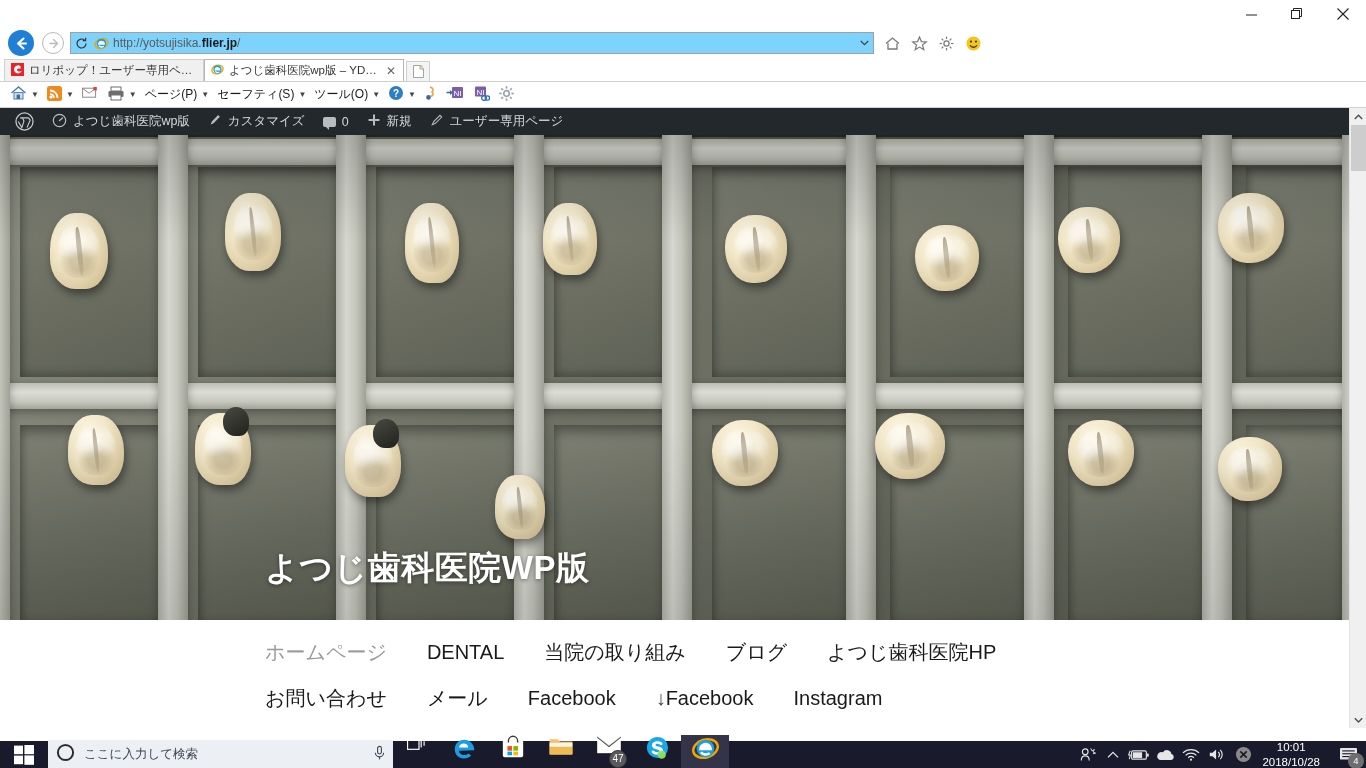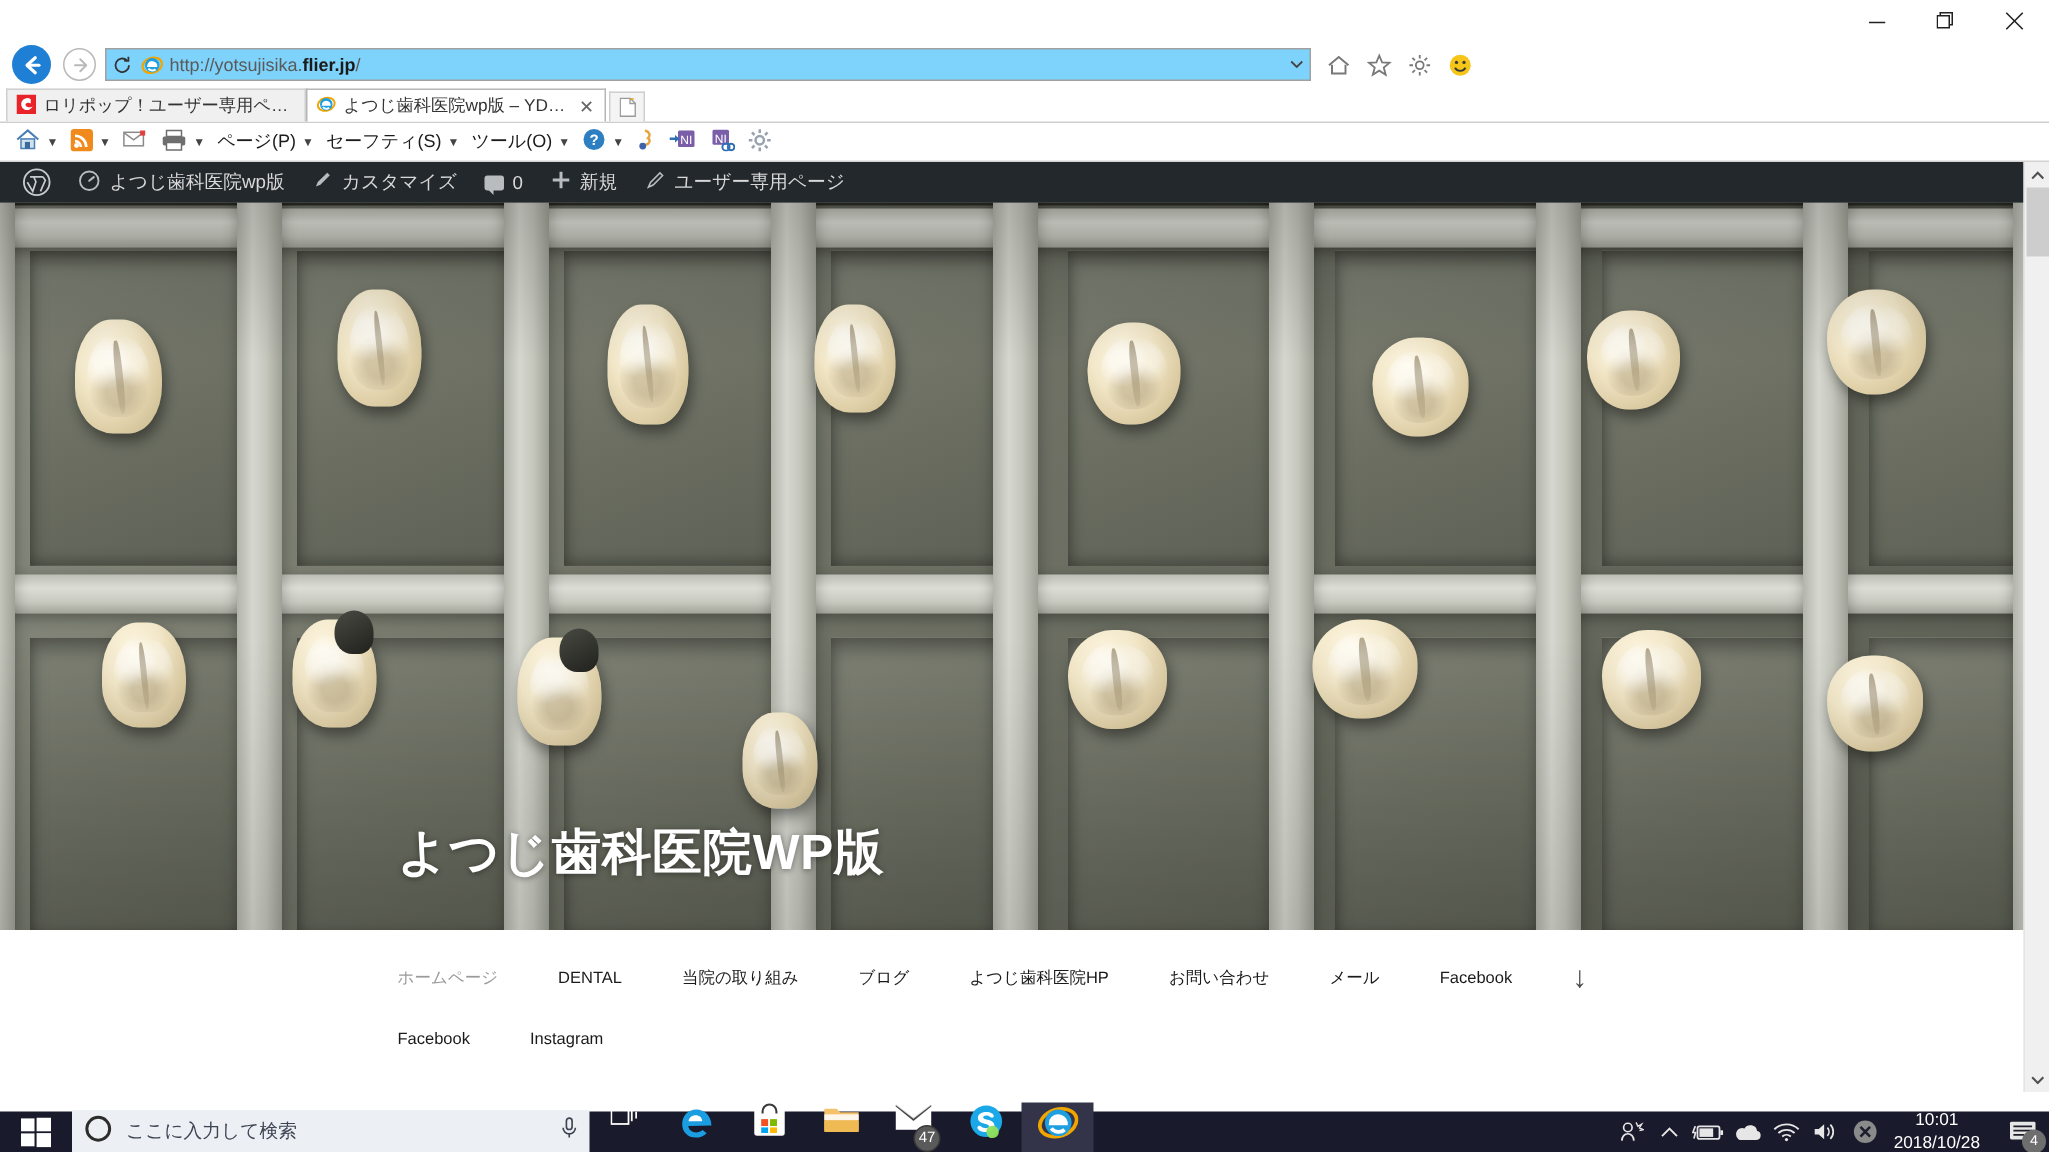--- a/index.html
+++ b/index.html
@@ -215,21 +215,21 @@
     font-size: 13.5px; color: #e9e9e9; letter-spacing: 1.3px; margin-top: 7px;
     text-shadow: 0 1px 3px rgba(0,0,0,0.4);
   }
 
   
   .sitenav {
     background: #ffffff; padding: 22px 0 0 265px; width: 1366px;
   }
   .menu { display: flex; flex-wrap: wrap; align-items: center; max-width: 880px; }
   .menu-item {
-    font-size: 11px; color: #1a1a1a; margin-right: 40px; margin-bottom: 26px;
+    font-size: 20px; color: #1a1a1a; margin-right: 40px; margin-bottom: 26px;
     white-space: nowrap; line-height: 1;
   }
   .menu-item.muted { color: #9a9a9a; }
   .menu-more {
     font-size: 20px; color: #4a4a4a; margin-bottom: 26px; line-height: 1;
   }
 
   
   .pscroll {
     position: absolute; right: 0; top: 0; width: 17px; height: 620px;

